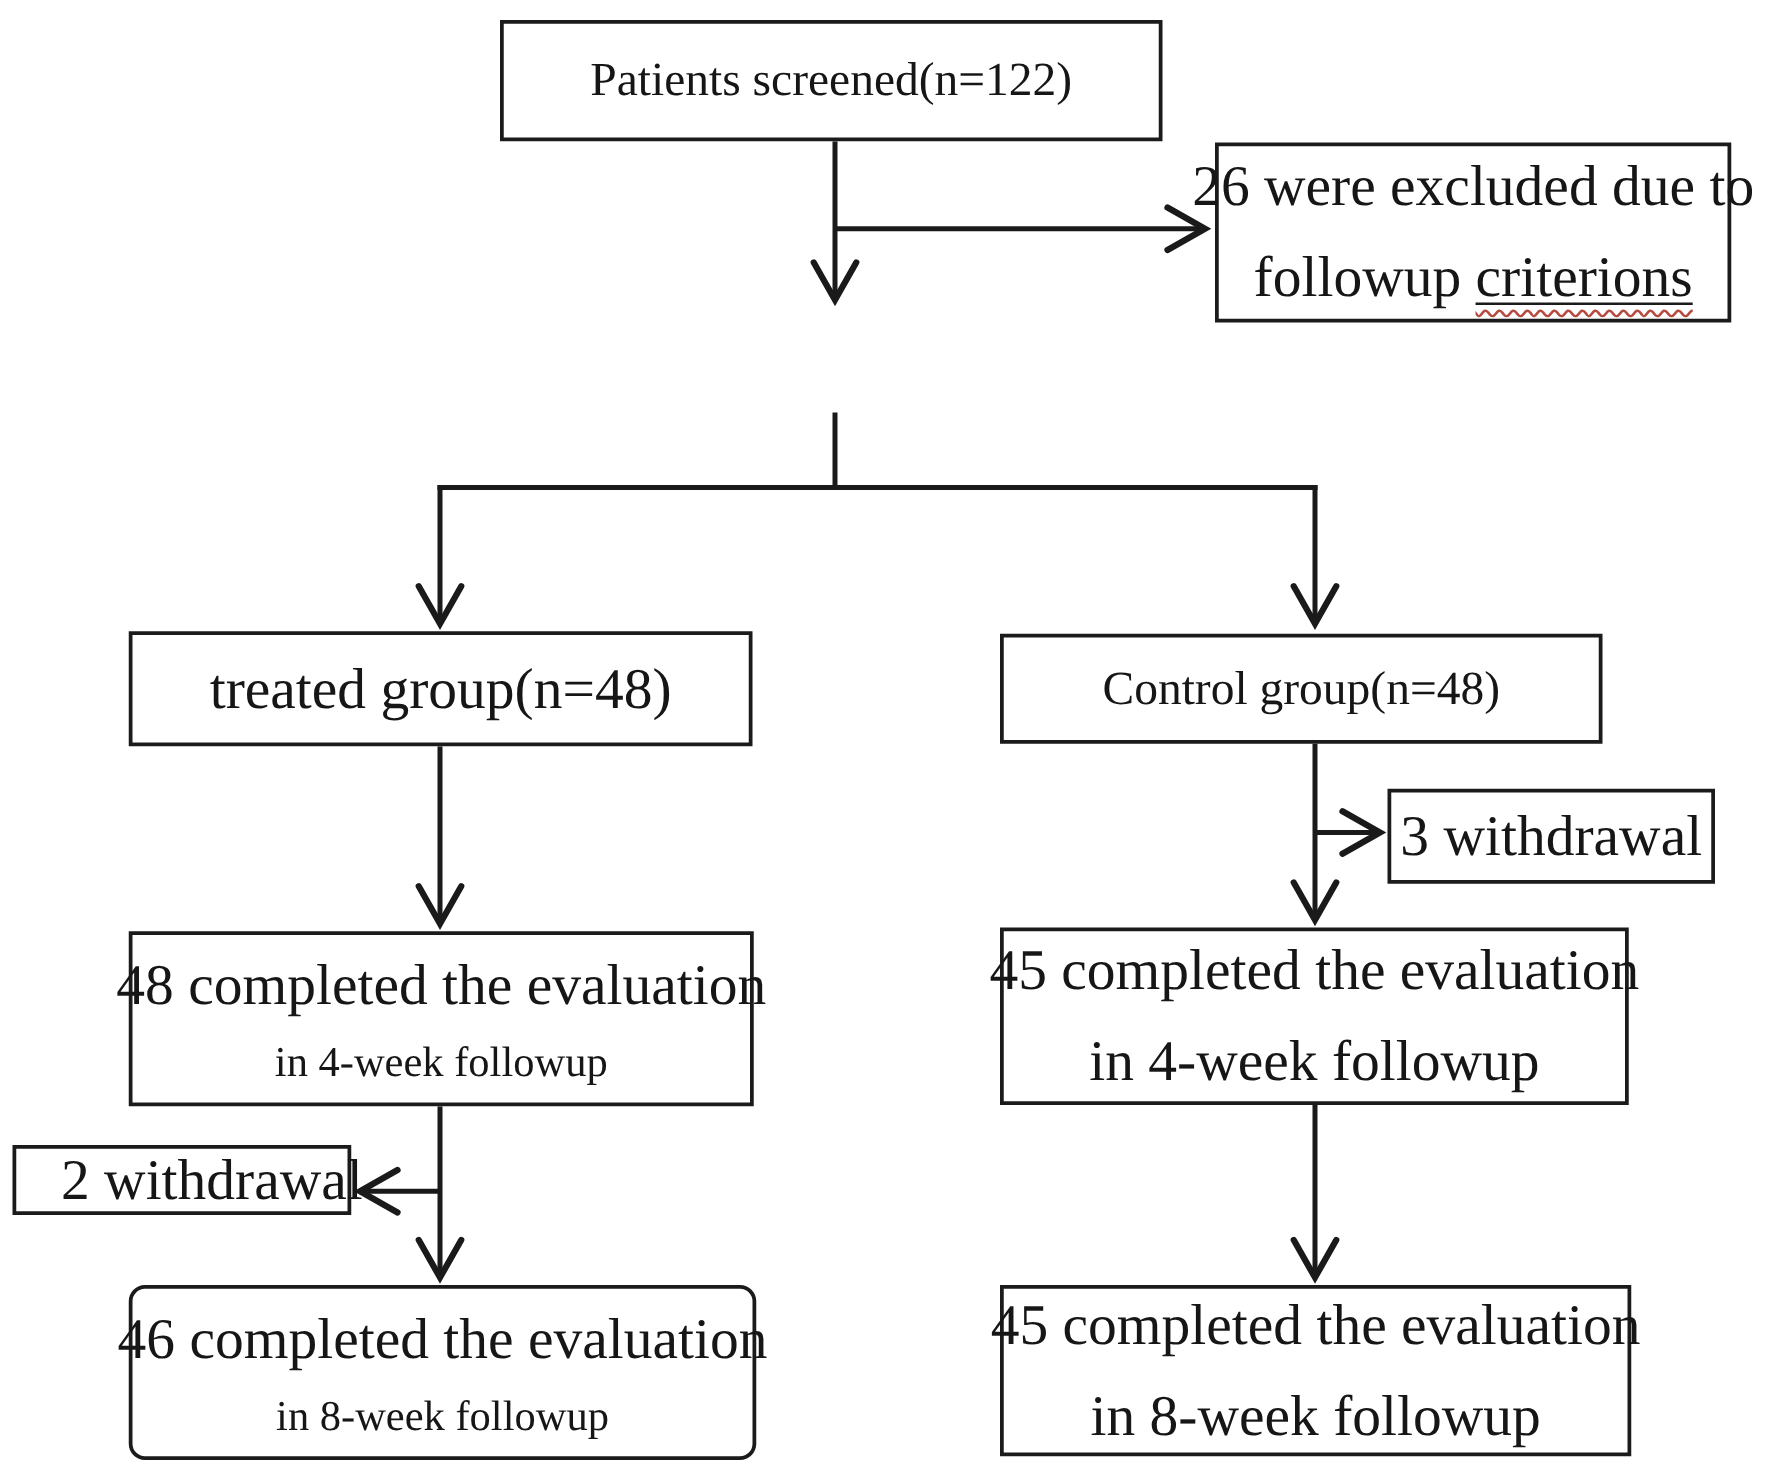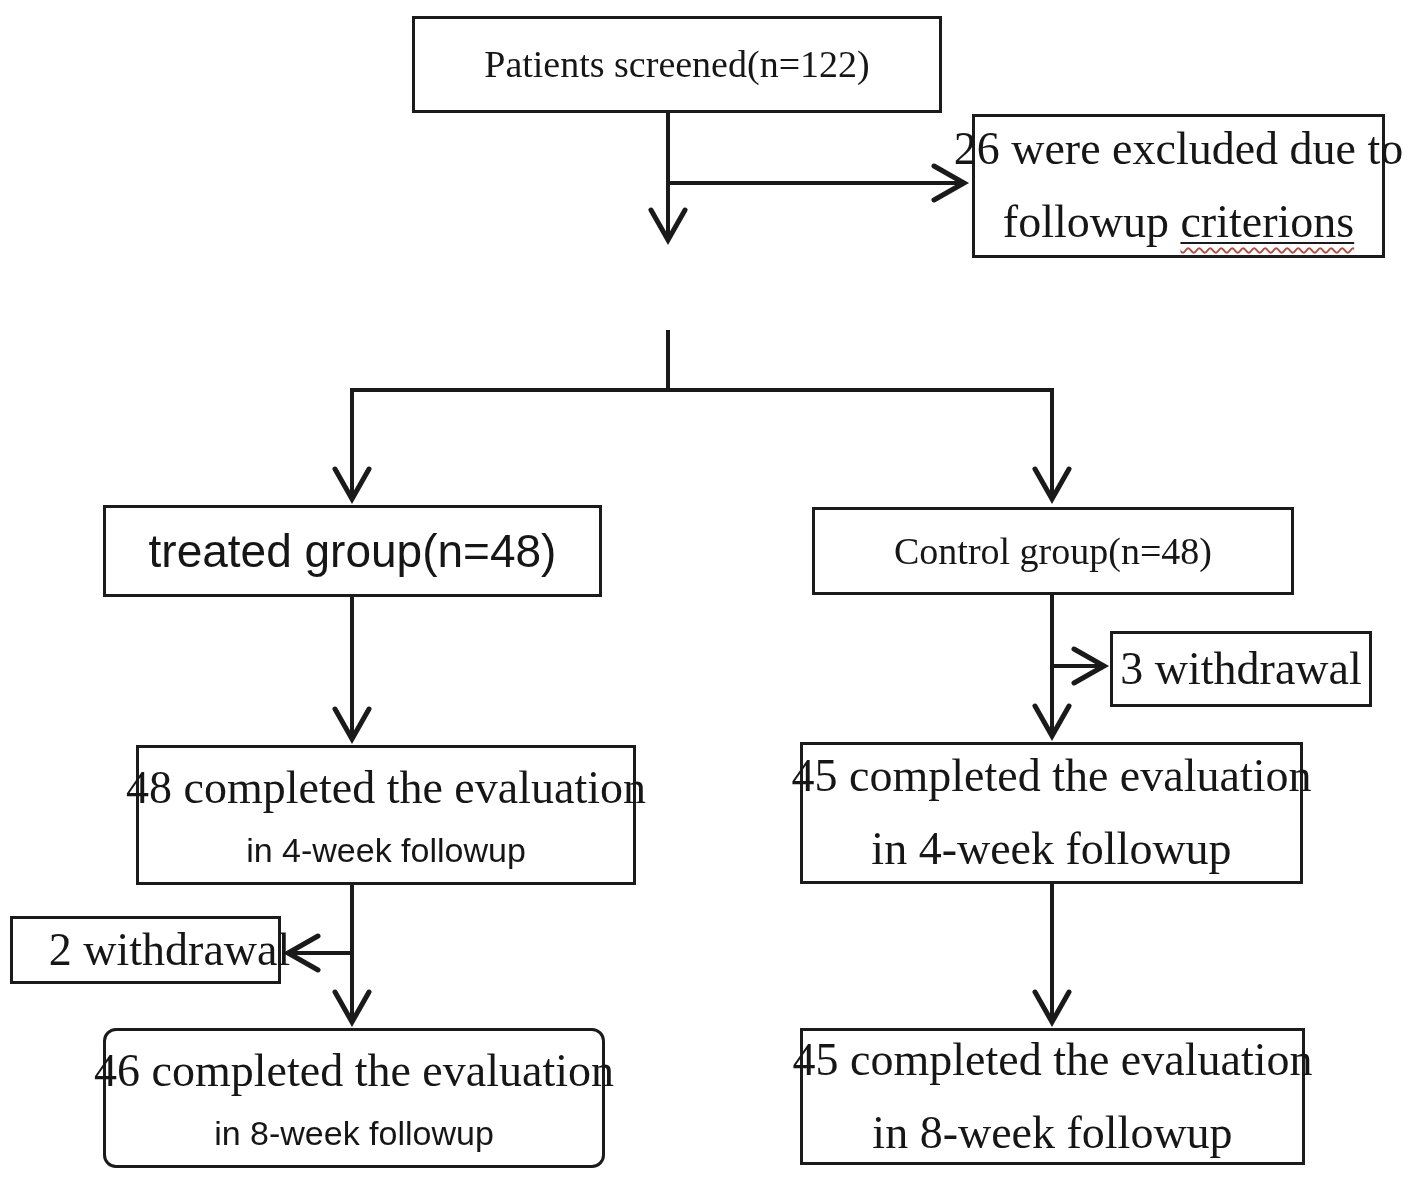--- a/index.html
+++ b/index.html
@@ -32,23 +32,23 @@
     align-items: center;
     justify-content: center;
     text-align: center;
     color: #161616;
     z-index: 1;
   }
   .serif {
     font-family: "Liberation Serif", "DejaVu Serif", serif;
   }
   .sans {
-    font-family: Liberation Sans, sans-serif;
+    font-family: Liberation Serif, serif;
   }
-  .t38 { font-size: 38px; margin-left: 12px; }
+  .t38 { font-size: 38px; }
   .t36 { font-size: 46px; }
   .t34 { font-size: 34px; }
   .box .line {
     display: block;
     line-height: 1.58;
     white-space: nowrap;
   }
   .u-solid {
     text-decoration-line: underline;
     text-decoration-style: solid;
@@ -107,31 +107,31 @@
   </div>
 
   <div class="box serif t38" style="left:800px; top:507px; width:482px; height:88px;">
     <span class="line">Control group(n=48)</span>
   </div>
 
   <div class="box serif t36" style="left:1110px; top:631px; width:262px; height:76px;">
     <span class="line">3 withdrawal</span>
   </div>
 
-  <div class="box" style="left:103px; top:745px; width:500px; height:140px;margin-left:33px;">
+  <div class="box" style="left:103px; top:745px; width:500px; height:140px;">
     <span class="line serif t36">48 completed the evaluation</span>
     <span class="line sans t34">in 4-week followup</span>
   </div>
 
   <div class="box serif t36" style="left:800px; top:742px; width:503px; height:142px;">
     <span class="line">45 completed the evaluation</span>
     <span class="line">in 4-week followup</span>
   </div>
 
-  <div class="box serif t36" style="left:10px; top:916px; width:271px; height:68px;padding-left:48px;">
+  <div class="box serif t36" style="left:10px; top:916px; width:271px; height:56px;padding-left:48px;">
     <span class="line">2 withdrawal</span>
   </div>
 
   <div class="box" style="left:103px; top:1028px; width:502px; height:140px;border-radius:13px;">
     <span class="line serif t36">46 completed the evaluation</span>
     <span class="line sans t34">in 8-week followup</span>
   </div>
 
   <div class="box serif t36" style="left:800px; top:1028px; width:505px; height:137px;">
     <span class="line">45 completed the evaluation</span>

